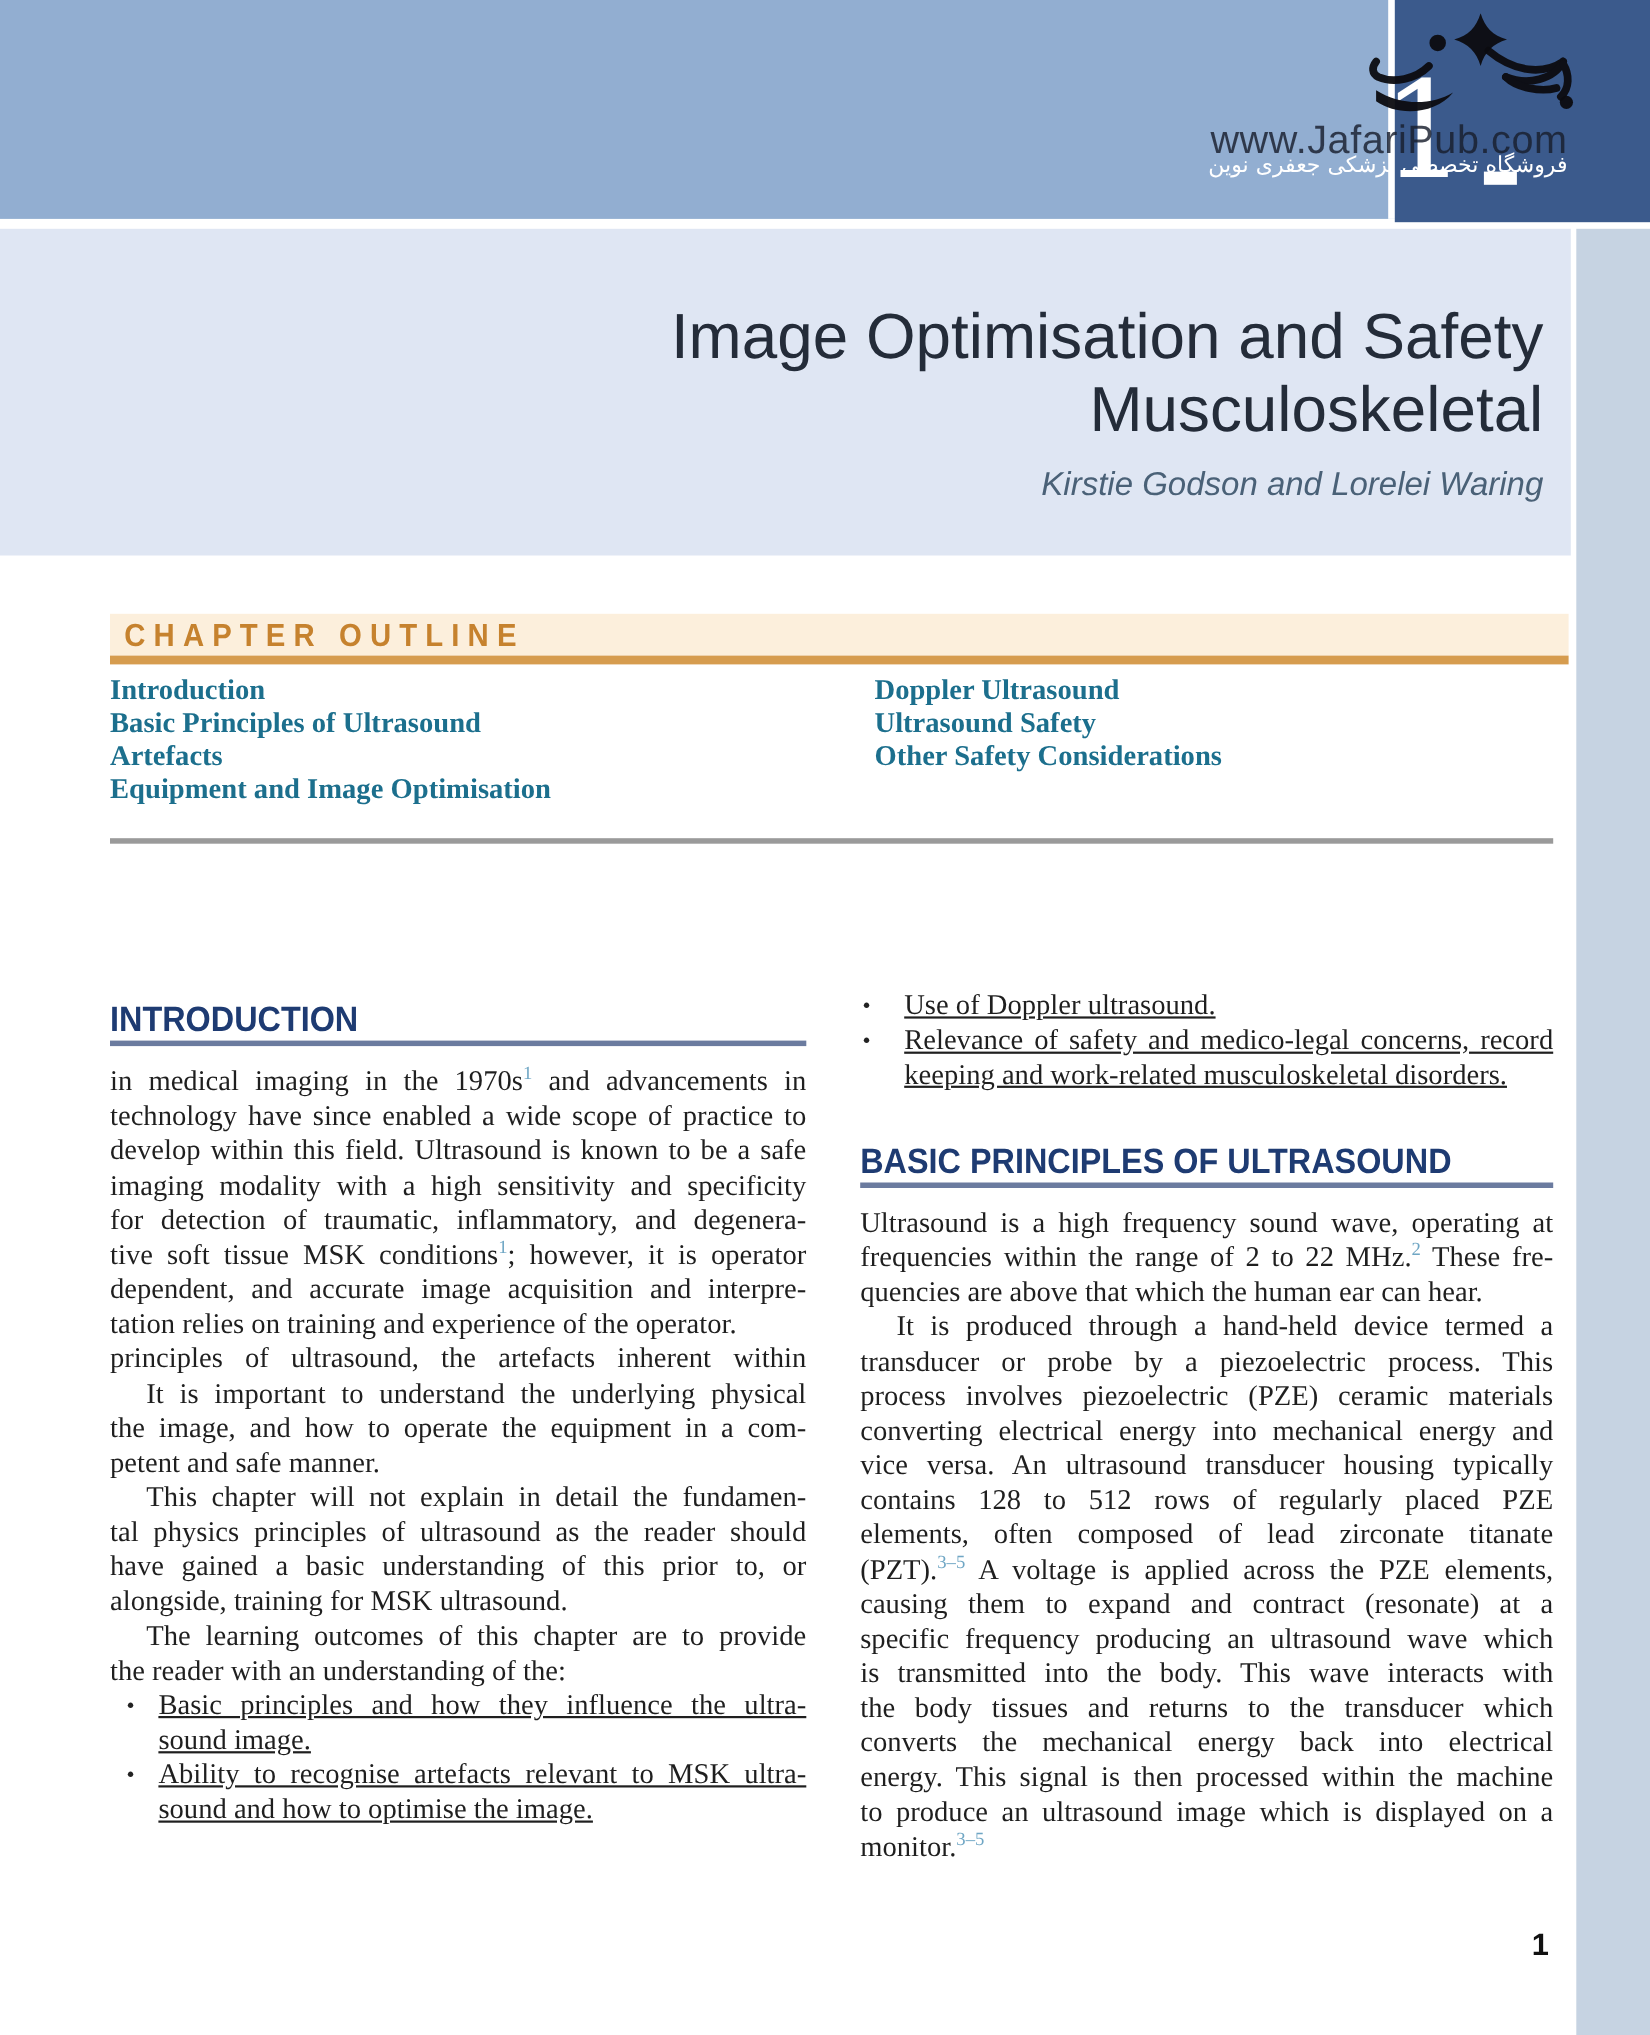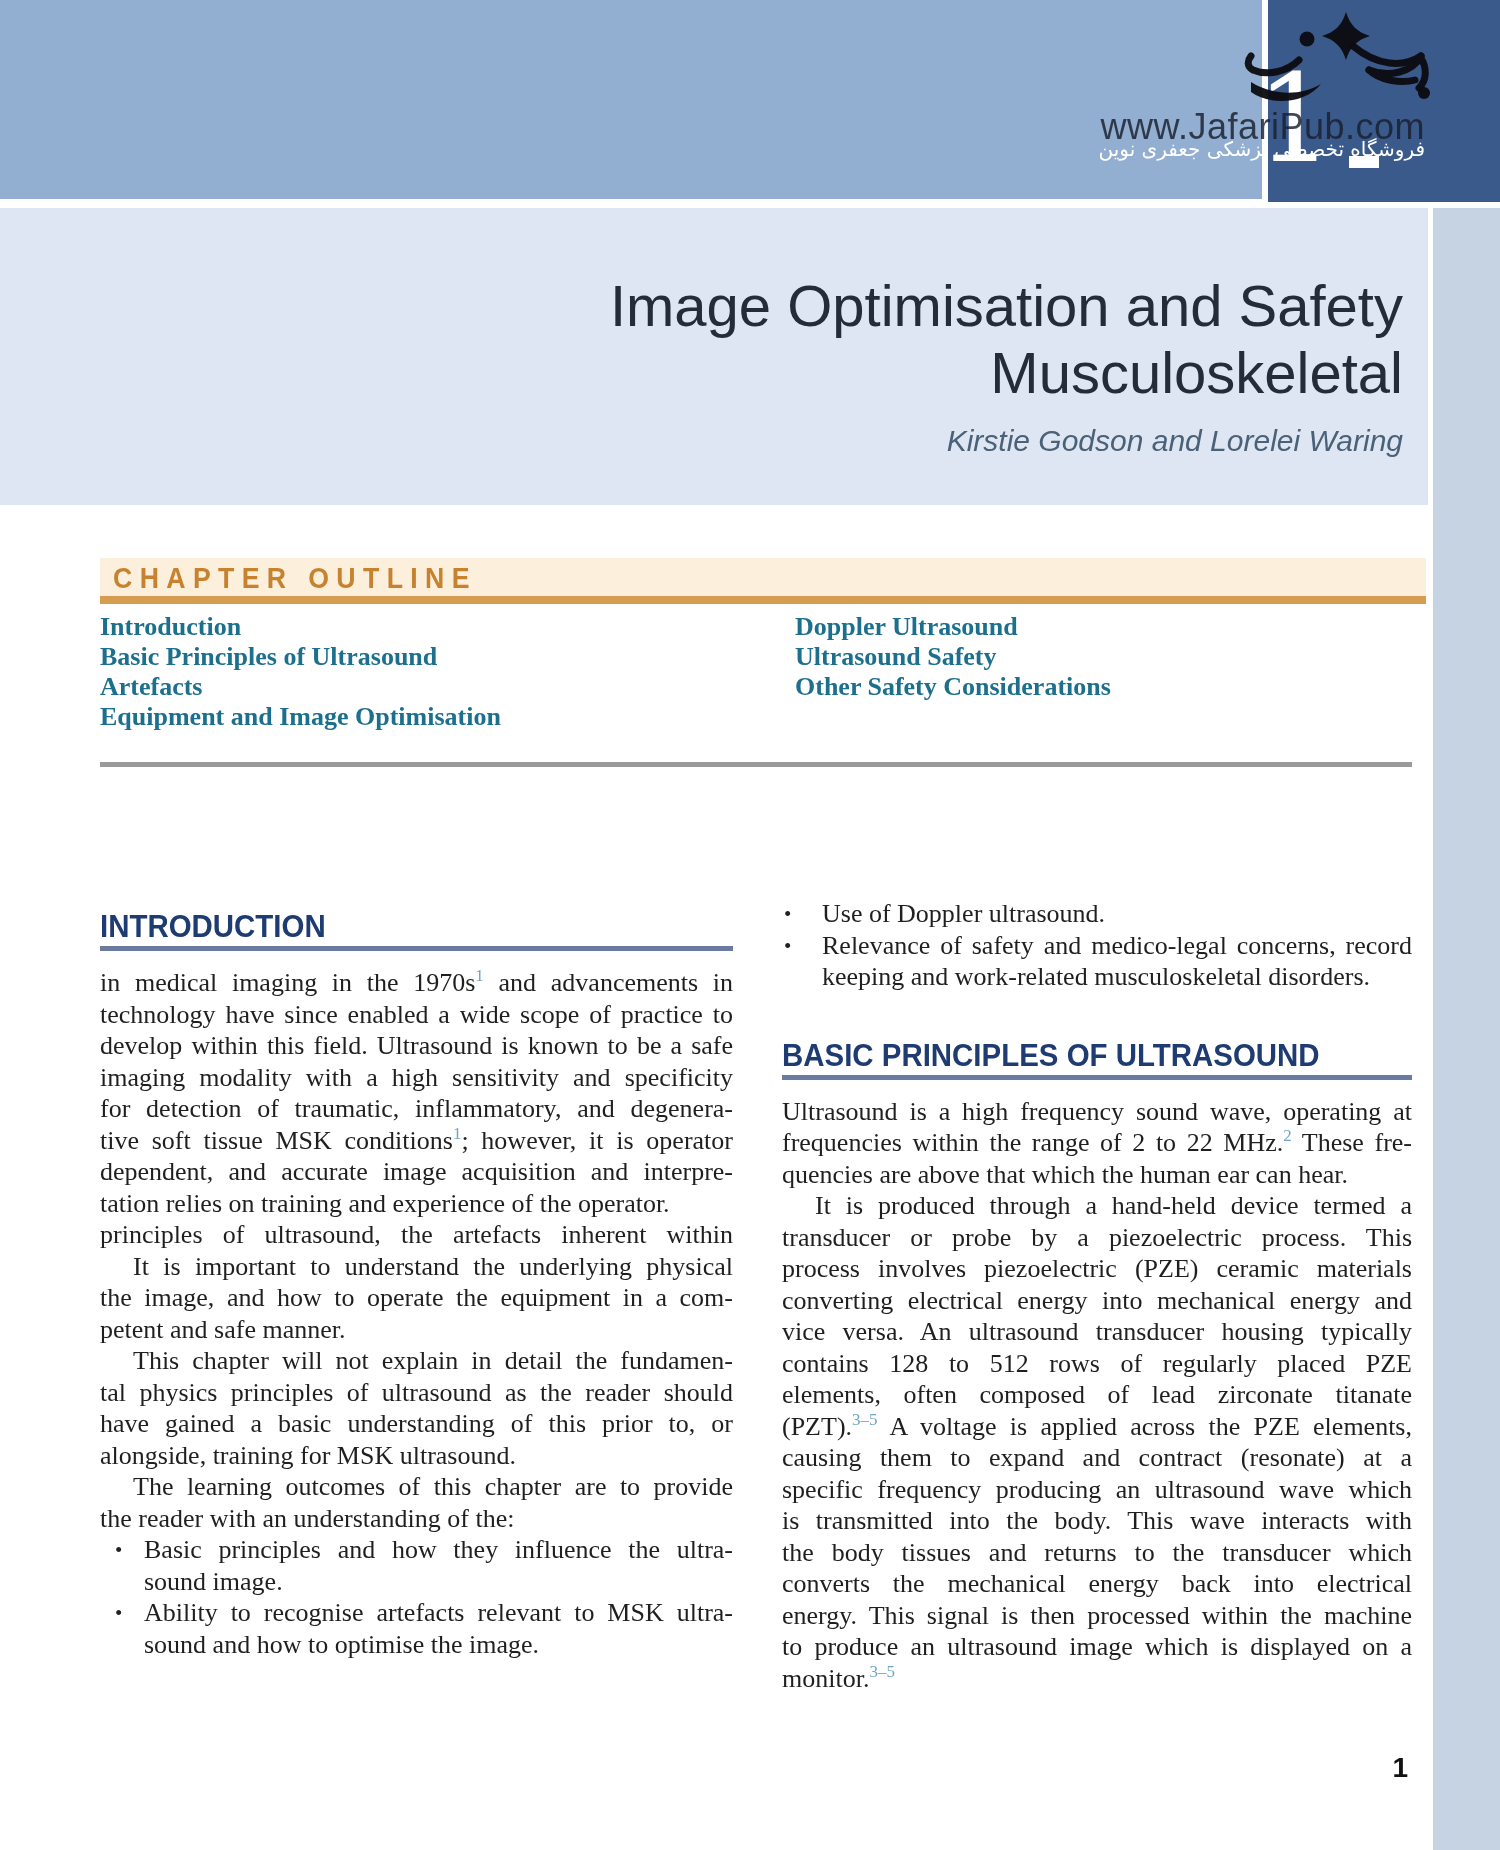--- a/index.html
+++ b/index.html
@@ -48,21 +48,21 @@
   .rightcol{left:782px;top:898px;width:630px;}
   .sec-head{font-family:"Liberation Sans", sans-serif;font-weight:700;font-size:32px;line-height:37px;
             color:#1e3b72;transform:scaleX(0.92);transform-origin:left center;white-space:nowrap;}
   .rule{height:5px;background:#6b7b9f;margin-top:1px;}
   .body{margin-top:16px;}
   .basics-head{margin-top:44px;}
 
   .ln{position:relative;text-align:justify;text-align-last:justify;}
   .ln.lst{text-align-last:left;}
   .ln.ind{text-indent:33px;}
-  .ln.bf,.ln.bc{padding-left:44px;}
+  .ln.bf,.ln.bc{padding-left:44px;text-decoration:underline;}
   .ln.bf::before{content:"\2022";position:absolute;left:15px;top:1px;font-size:21px;color:#222222;}
   .rightcol .ln.bf::before{left:2px;}
   .rightcol .ln.bf,.rightcol .ln.bc{padding-left:40px;}
   .ln sup{color:#6fa6c4;font-size:17px;line-height:0;}
 
   .pagenum{right:92px;top:1752px;font-family:"Liberation Sans", sans-serif;font-weight:700;
            font-size:28px;color:#111111;}
 </style>
 </head>
 <body>

